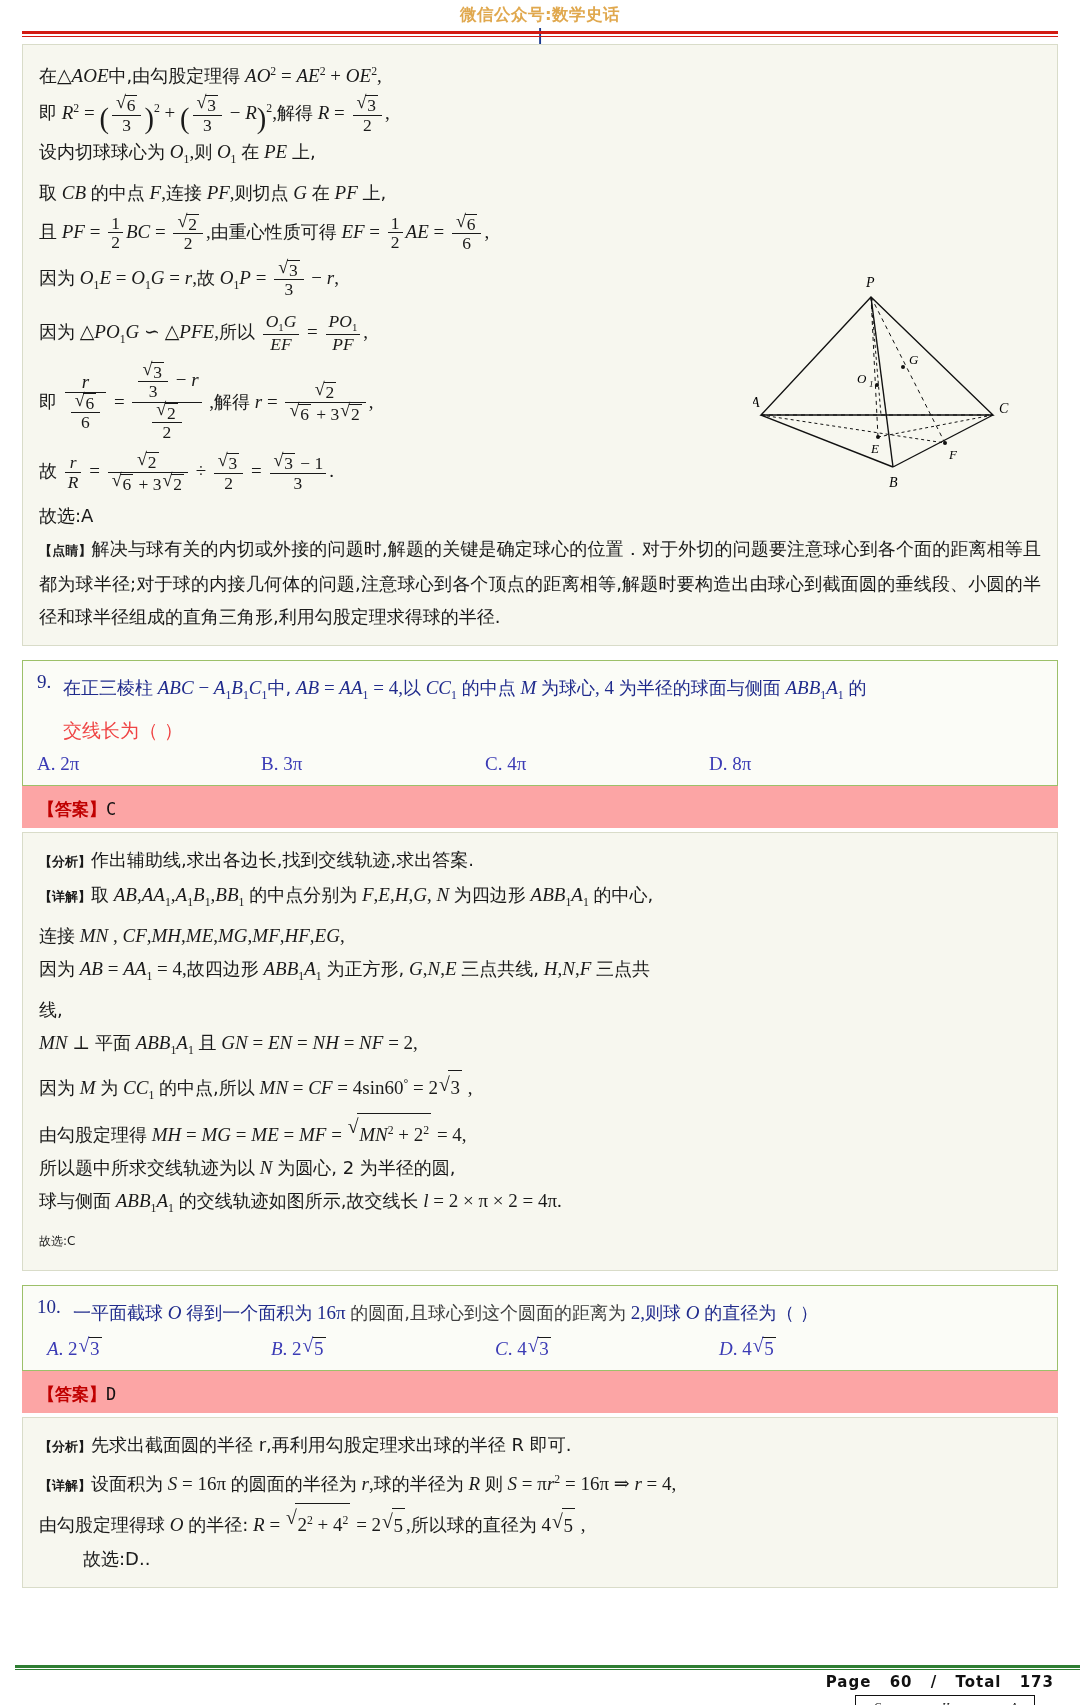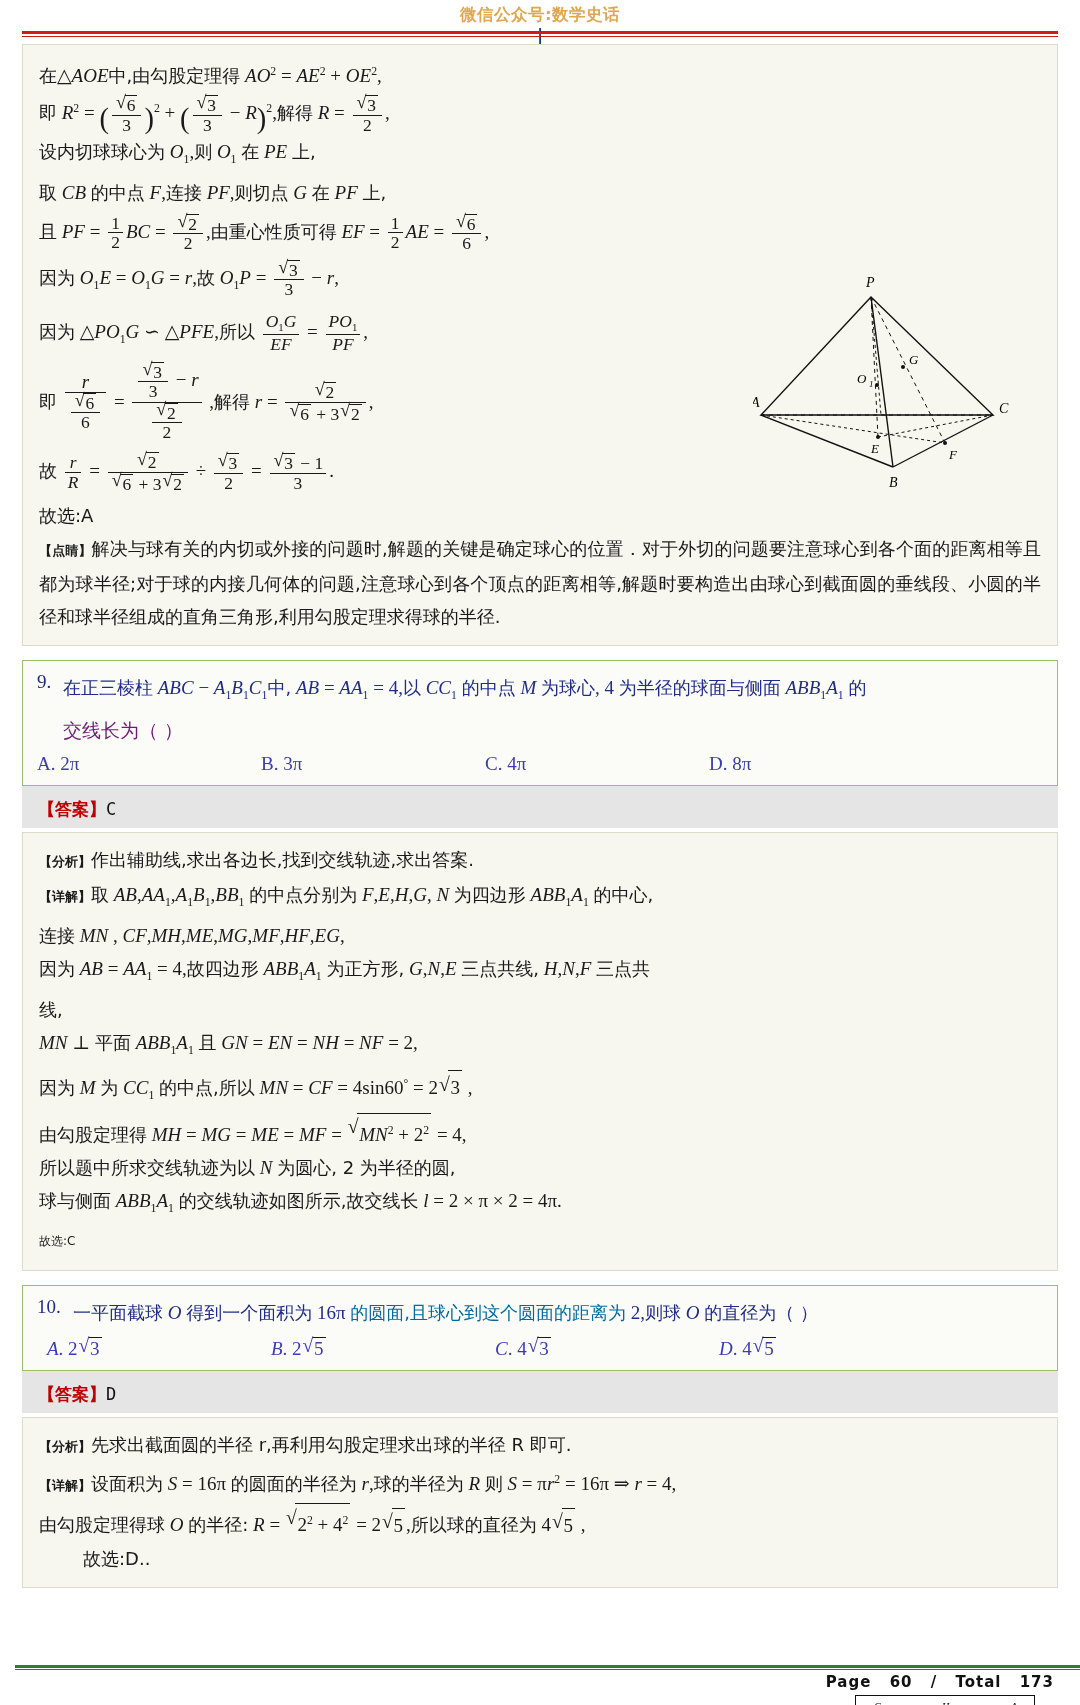--- a/index.html
+++ b/index.html
@@ -55,21 +55,21 @@
     background:#f7f7ef;
     border:1px solid #d9dcc9;
     padding:10px 16px 12px 16px;
   }
   .q-block{
     background:#fbfcf7;
     border:1px solid #9cc069;
     padding:10px 14px 10px 14px;
   }
   .ans-block{
-    background:#e5e5e5;
+    background:#fca5a5;
     padding:8px 16px 4px 16px;
   }
   .line{
     font-size:19px;
     line-height:33px;
     color:#1a1a1a;
     white-space:nowrap;
   }
   .para{
     font-size:19px;
@@ -237,21 +237,21 @@
 <div class="block q-block" style="margin-top:14px;">
   <div class="q-row">
     <div class="q-num-col q-num">9.</div>
     <div style="flex:1;">
       <div class="q-text">
         <span class="cjk" style="color:#202b8c;">在正三棱柱</span> <i class="v">ABC</i> − <i class="v">A</i><span class="sub">1</span><i class="v">B</i><span class="sub">1</span><i class="v">C</i><span class="sub">1</span><span class="cjk" style="color:#202b8c;">中,</span>
         <i class="v">AB</i> = <i class="v">AA</i><span class="sub">1</span> = 4,<span class="cjk" style="color:#202b8c;">以</span> <i class="v">CC</i><span class="sub">1</span> <span class="cjk" style="color:#202b8c;">的中点</span>
         <i class="v">M</i> <span class="cjk" style="color:#202b8c;">为球心</span>, 4 <span class="cjk" style="color:#202b8c;">为半径的球面与侧面</span>
         <i class="v">ABB</i><span class="sub">1</span><i class="v">A</i><span class="sub">1</span> <span class="cjk" style="color:#202b8c;">的</span>
       </div>
-      <div class="q-text cjk" style="color:#701a75;">交线长为（      ）</div>
+      <div class="q-text cjk" style="color:#ef4444;">交线长为（      ）</div>
     </div>
   </div>
   <div class="opts">
     <div class="opt o1">A. 2π</div>
     <div class="opt o2">B. 3π</div>
     <div class="opt o3">C. 4π</div>
     <div class="opt">D. 8π</div>
   </div>
 </div>
 
@@ -348,21 +348,21 @@
     <text x="97" y="150" font-size="10" font-style="italic" font-family="Liberation Serif, serif">F</text>
   </svg>
 
 </div>
 
 <div class="block q-block" style="margin-top:14px;">
   <div class="q-row">
     <div class="q-num-col q-num" style="width:36px;flex:0 0 36px;">10.</div>
     <div style="flex:1;">
       <div class="q-text">
-        <span class="cjk" style="color:#202b8c;">一平面截球</span> <i class="v">O</i> <span class="cjk" style="color:#202b8c;">得到一个面积为</span> 16π <span class="cjk" style="color:#0369a1;">的圆面,且球心到这个圆面的距离为</span> 2,<span class="cjk" style="color:#202b8c;">则球</span> <i class="v">O</i> <span class="cjk" style="color:#202b8c;">的直径为（      ）</span>
+        <span class="cjk" style="color:#202b8c;">一平面截球</span> <i class="v">O</i> <span class="cjk" style="color:#202b8c;">得到一个面积为</span> 16π <span class="cjk" style="color:#404040;">的圆面,且球心到这个圆面的距离为</span> 2,<span class="cjk" style="color:#202b8c;">则球</span> <i class="v">O</i> <span class="cjk" style="color:#202b8c;">的直径为（      ）</span>
       </div>
     </div>
   </div>
   <div class="opts" style="padding-left:10px;">
     <div class="opt o1"><i class="v">A</i>. 2<span class="rad"><span class="bar">3</span></span></div>
     <div class="opt o2"><i class="v">B</i>. 2<span class="rad"><span class="bar">5</span></span></div>
     <div class="opt o3"><i class="v">C</i>. 4<span class="rad"><span class="bar">3</span></span></div>
     <div class="opt"><i class="v">D</i>. 4<span class="rad"><span class="bar">5</span></span></div>
   </div>
 </div>

